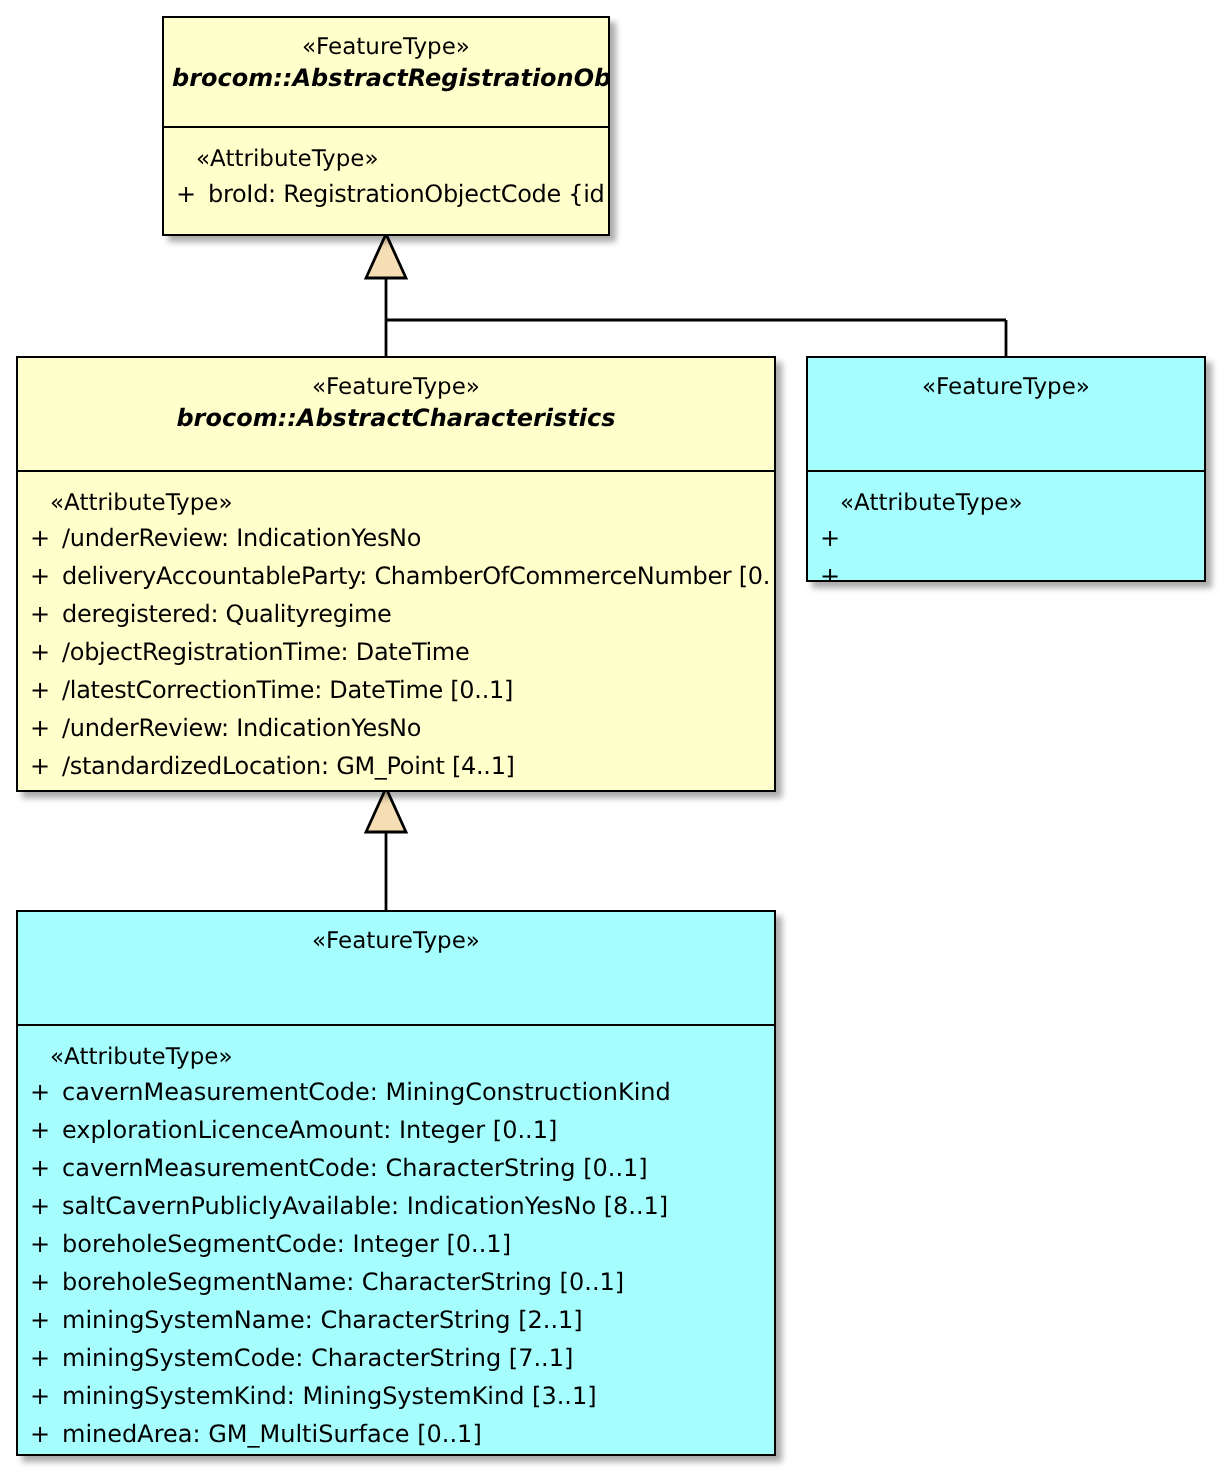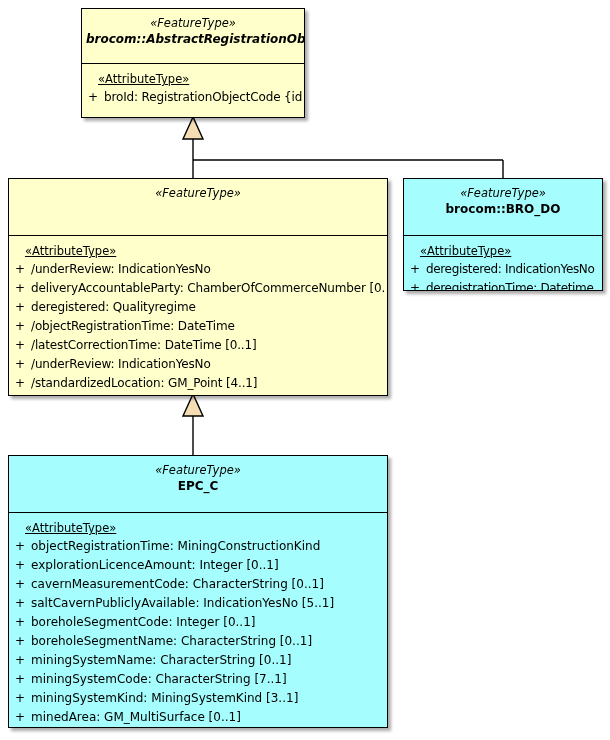--- a/index.html
+++ b/index.html
@@ -47,42 +47,40 @@
     border-bottom: 1.4px solid #000000;
     text-align: center;
     padding: 7px 4px 7px 4px;
     line-height: 1.28;
   }
   .stereotype {
     font-size: 11.5px;
     color: #000000;
     display: block;
     white-space: nowrap;
-    font-style: italic;
   }
   .class-name {
     display: block;
     font-size: 12px;
     font-weight: bold;
     color: #000000;
     white-space: nowrap;
     margin-top: 1px;
   }
   .class-name.italic { font-style: italic; }
 
   .class-attributes {
     padding: 6px 2px 6px 0;
   }
   .attr-stereotype {
     font-size: 11.5px;
     padding-left: 16px;
     line-height: 1.58;
     white-space: nowrap;
     color: #000000;
-    text-decoration: underline;
   }
   .attr-row {
     display: flex;
     align-items: baseline;
     line-height: 1.58;
     white-space: nowrap;
     font-size: 12px;
     color: #000000;
   }
   .attr-vis {
@@ -156,20 +154,21 @@
       <div class="attr-row">
         <span class="attr-vis">+</span>
         <span class="attr-text">broId: RegistrationObjectCode {id}</span>
       </div>
     </div>
   </div>
 
   <div class="uml-class fill-yellow" id="box-abstract-characteristics">
     <div class="class-header">
       <span class="stereotype">«FeatureType»</span>
+      <span class="class-name italic">brocom::AbstractCharacteristics</span>
     </div>
     <div class="class-attributes squeeze">
       <div class="attr-stereotype">«AttributeType»</div>
 
       <div class="attr-row">
         <span class="attr-vis">+</span>
         <span class="attr-text">/underReview: IndicationYesNo</span>
       </div>
       <div class="attr-row">
         <span class="attr-vis">+</span>
@@ -198,70 +197,66 @@
       <div class="attr-row">
         <span class="attr-vis">+</span>
         <span class="attr-text">deliveredLocation: GM_Point [0..1]</span>
       </div>
     </div>
   </div>
 
   <div class="uml-class fill-cyan" id="box-bro-do">
     <div class="class-header">
       <span class="stereotype">«FeatureType»</span>
-      <span class="class-name">brocom::BRO_DO</span>
     </div>
     <div class="class-attributes squeeze2">
       <div class="attr-stereotype">«AttributeType»</div>
       <div class="attr-row">
         <span class="attr-vis">+</span>
-        <span class="attr-text">deregistered: IndicationYesNo</span>
-      </div>
-      <div class="attr-row">
-        <span class="attr-vis">+</span>
-        <span class="attr-text">deregistrationTime: Datetime</span>
+      </div>
+      <div class="attr-row">
+        <span class="attr-vis">+</span>
       </div>
     </div>
   </div>
 
   <div class="uml-class fill-cyan" id="box-epc-c">
     <div class="class-header">
       <span class="stereotype">«FeatureType»</span>
-      <span class="class-name">EPC_C</span>
     </div>
     <div class="class-attributes">
       <div class="attr-stereotype">«AttributeType»</div>
 
       <div class="attr-row">
         <span class="attr-vis">+</span>
-        <span class="attr-text">objectRegistrationTime: MiningConstructionKind</span>
+        <span class="attr-text">cavernMeasurementCode: MiningConstructionKind</span>
       </div>
       <div class="attr-row">
         <span class="attr-vis">+</span>
         <span class="attr-text">explorationLicenceAmount: Integer [0..1]</span>
       </div>
       <div class="attr-row">
         <span class="attr-vis">+</span>
         <span class="attr-text">cavernMeasurementCode: CharacterString [0..1]</span>
       </div>
       <div class="attr-row">
         <span class="attr-vis">+</span>
-        <span class="attr-text">saltCavernPubliclyAvailable: IndicationYesNo [5..1]</span>
+        <span class="attr-text">saltCavernPubliclyAvailable: IndicationYesNo [8..1]</span>
       </div>
       <div class="attr-row">
         <span class="attr-vis">+</span>
         <span class="attr-text">boreholeSegmentCode: Integer [0..1]</span>
       </div>
       <div class="attr-row">
         <span class="attr-vis">+</span>
         <span class="attr-text">boreholeSegmentName: CharacterString [0..1]</span>
       </div>
       <div class="attr-row">
         <span class="attr-vis">+</span>
-        <span class="attr-text">miningSystemName: CharacterString [0..1]</span>
+        <span class="attr-text">miningSystemName: CharacterString [2..1]</span>
       </div>
       <div class="attr-row">
         <span class="attr-vis">+</span>
         <span class="attr-text">miningSystemCode: CharacterString [7..1]</span>
       </div>
       <div class="attr-row">
         <span class="attr-vis">+</span>
         <span class="attr-text">miningSystemKind: MiningSystemKind [3..1]</span>
       </div>
       <div class="attr-row">

